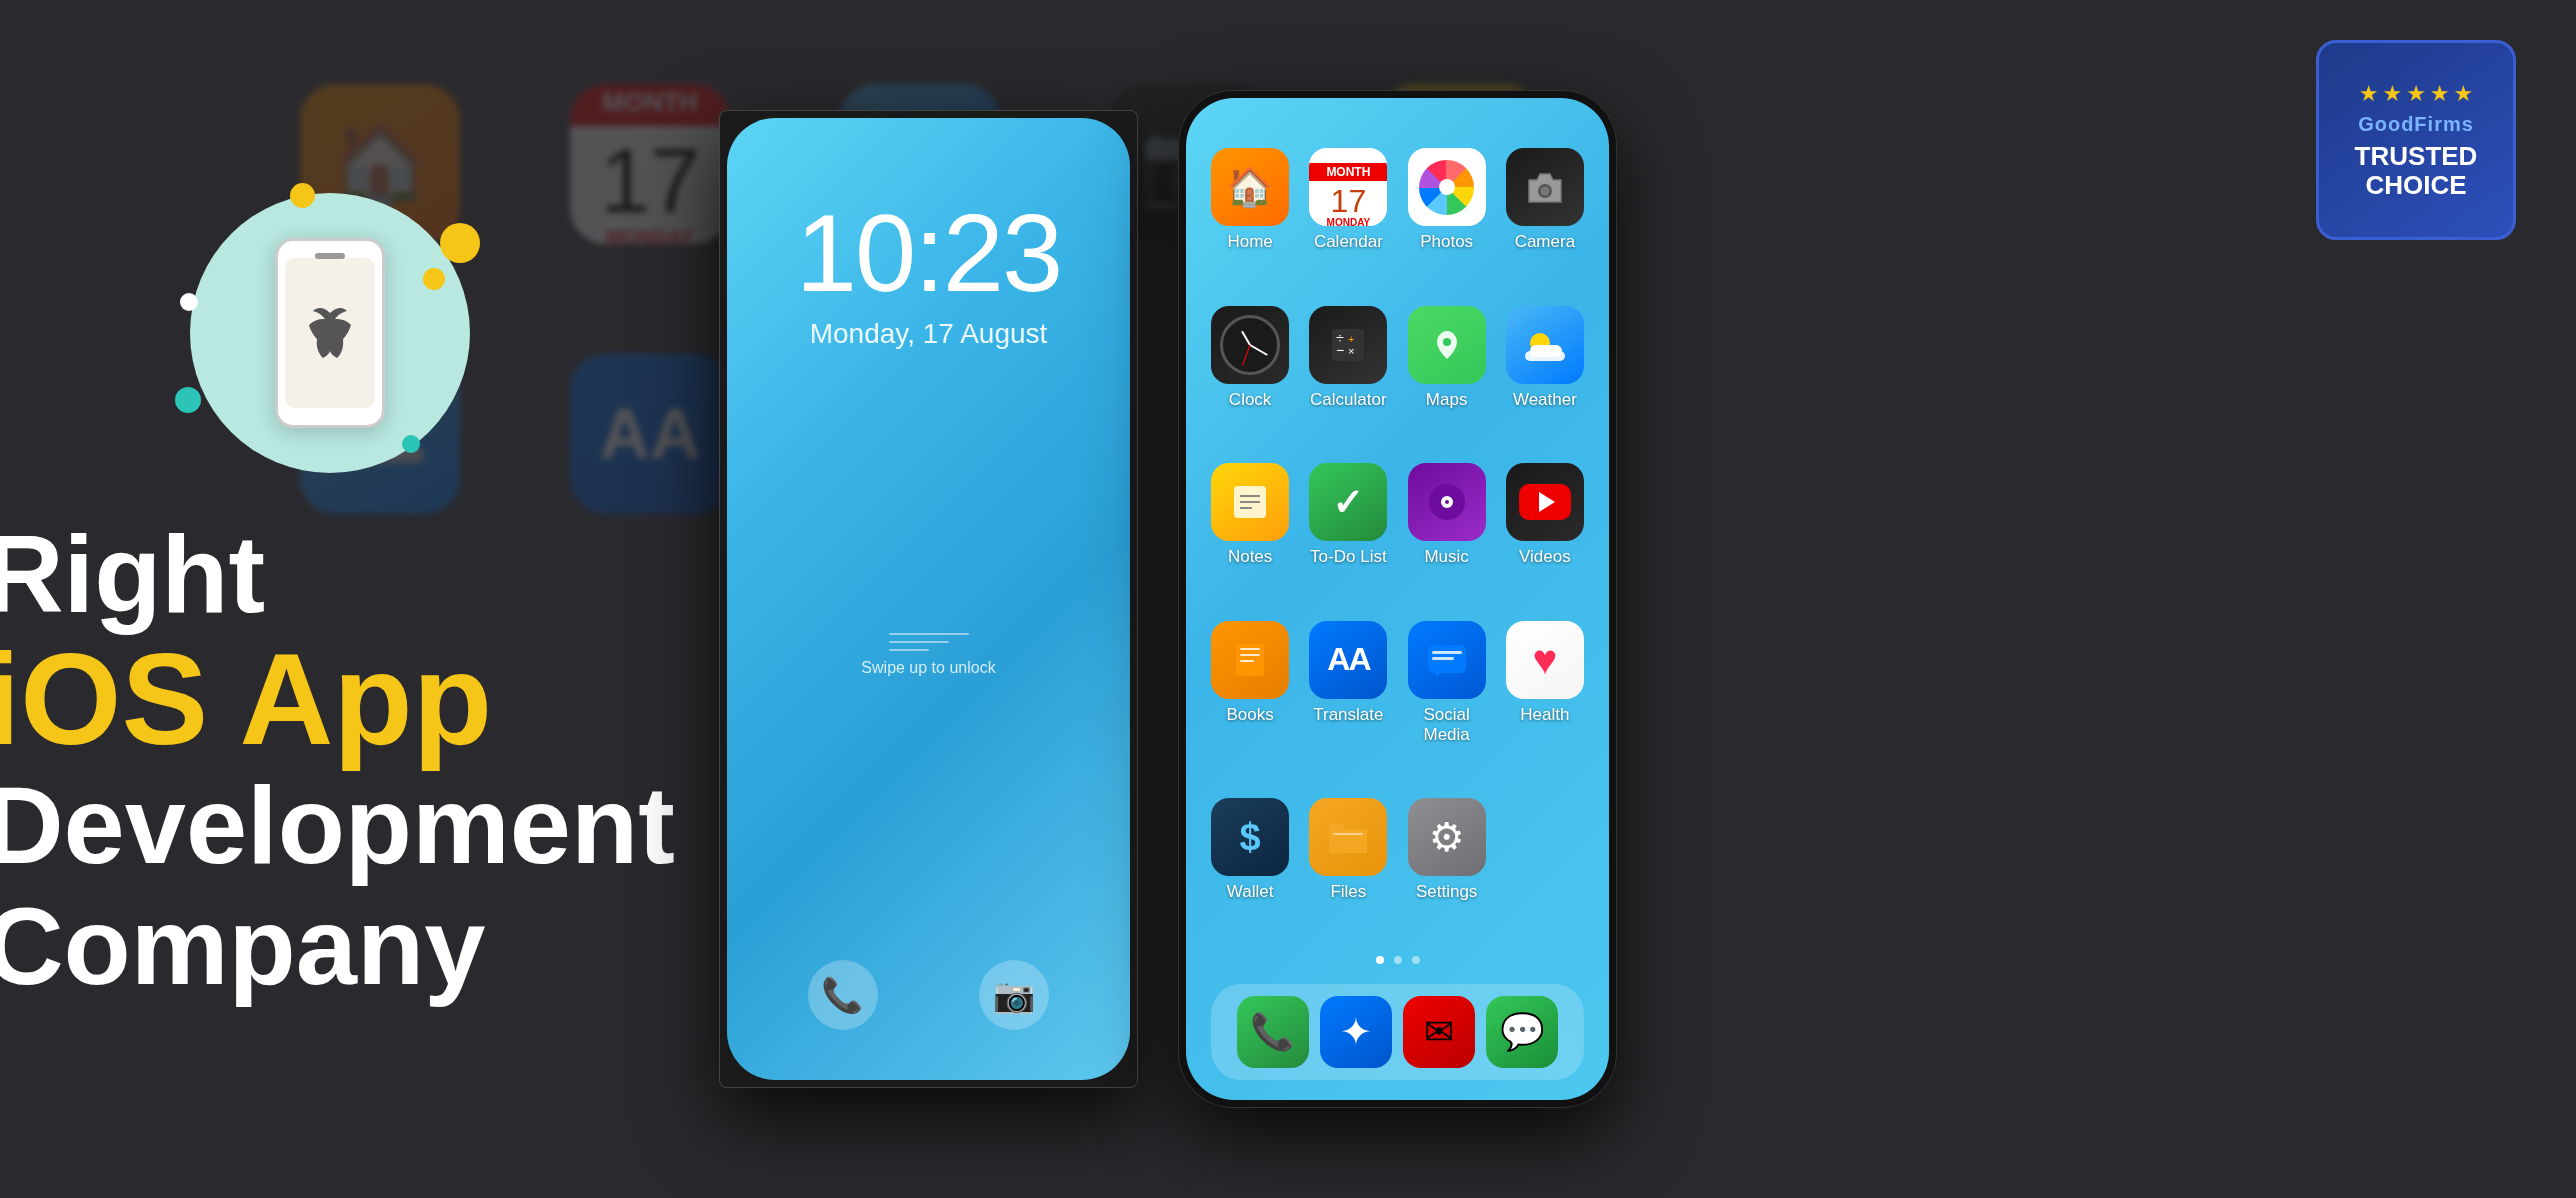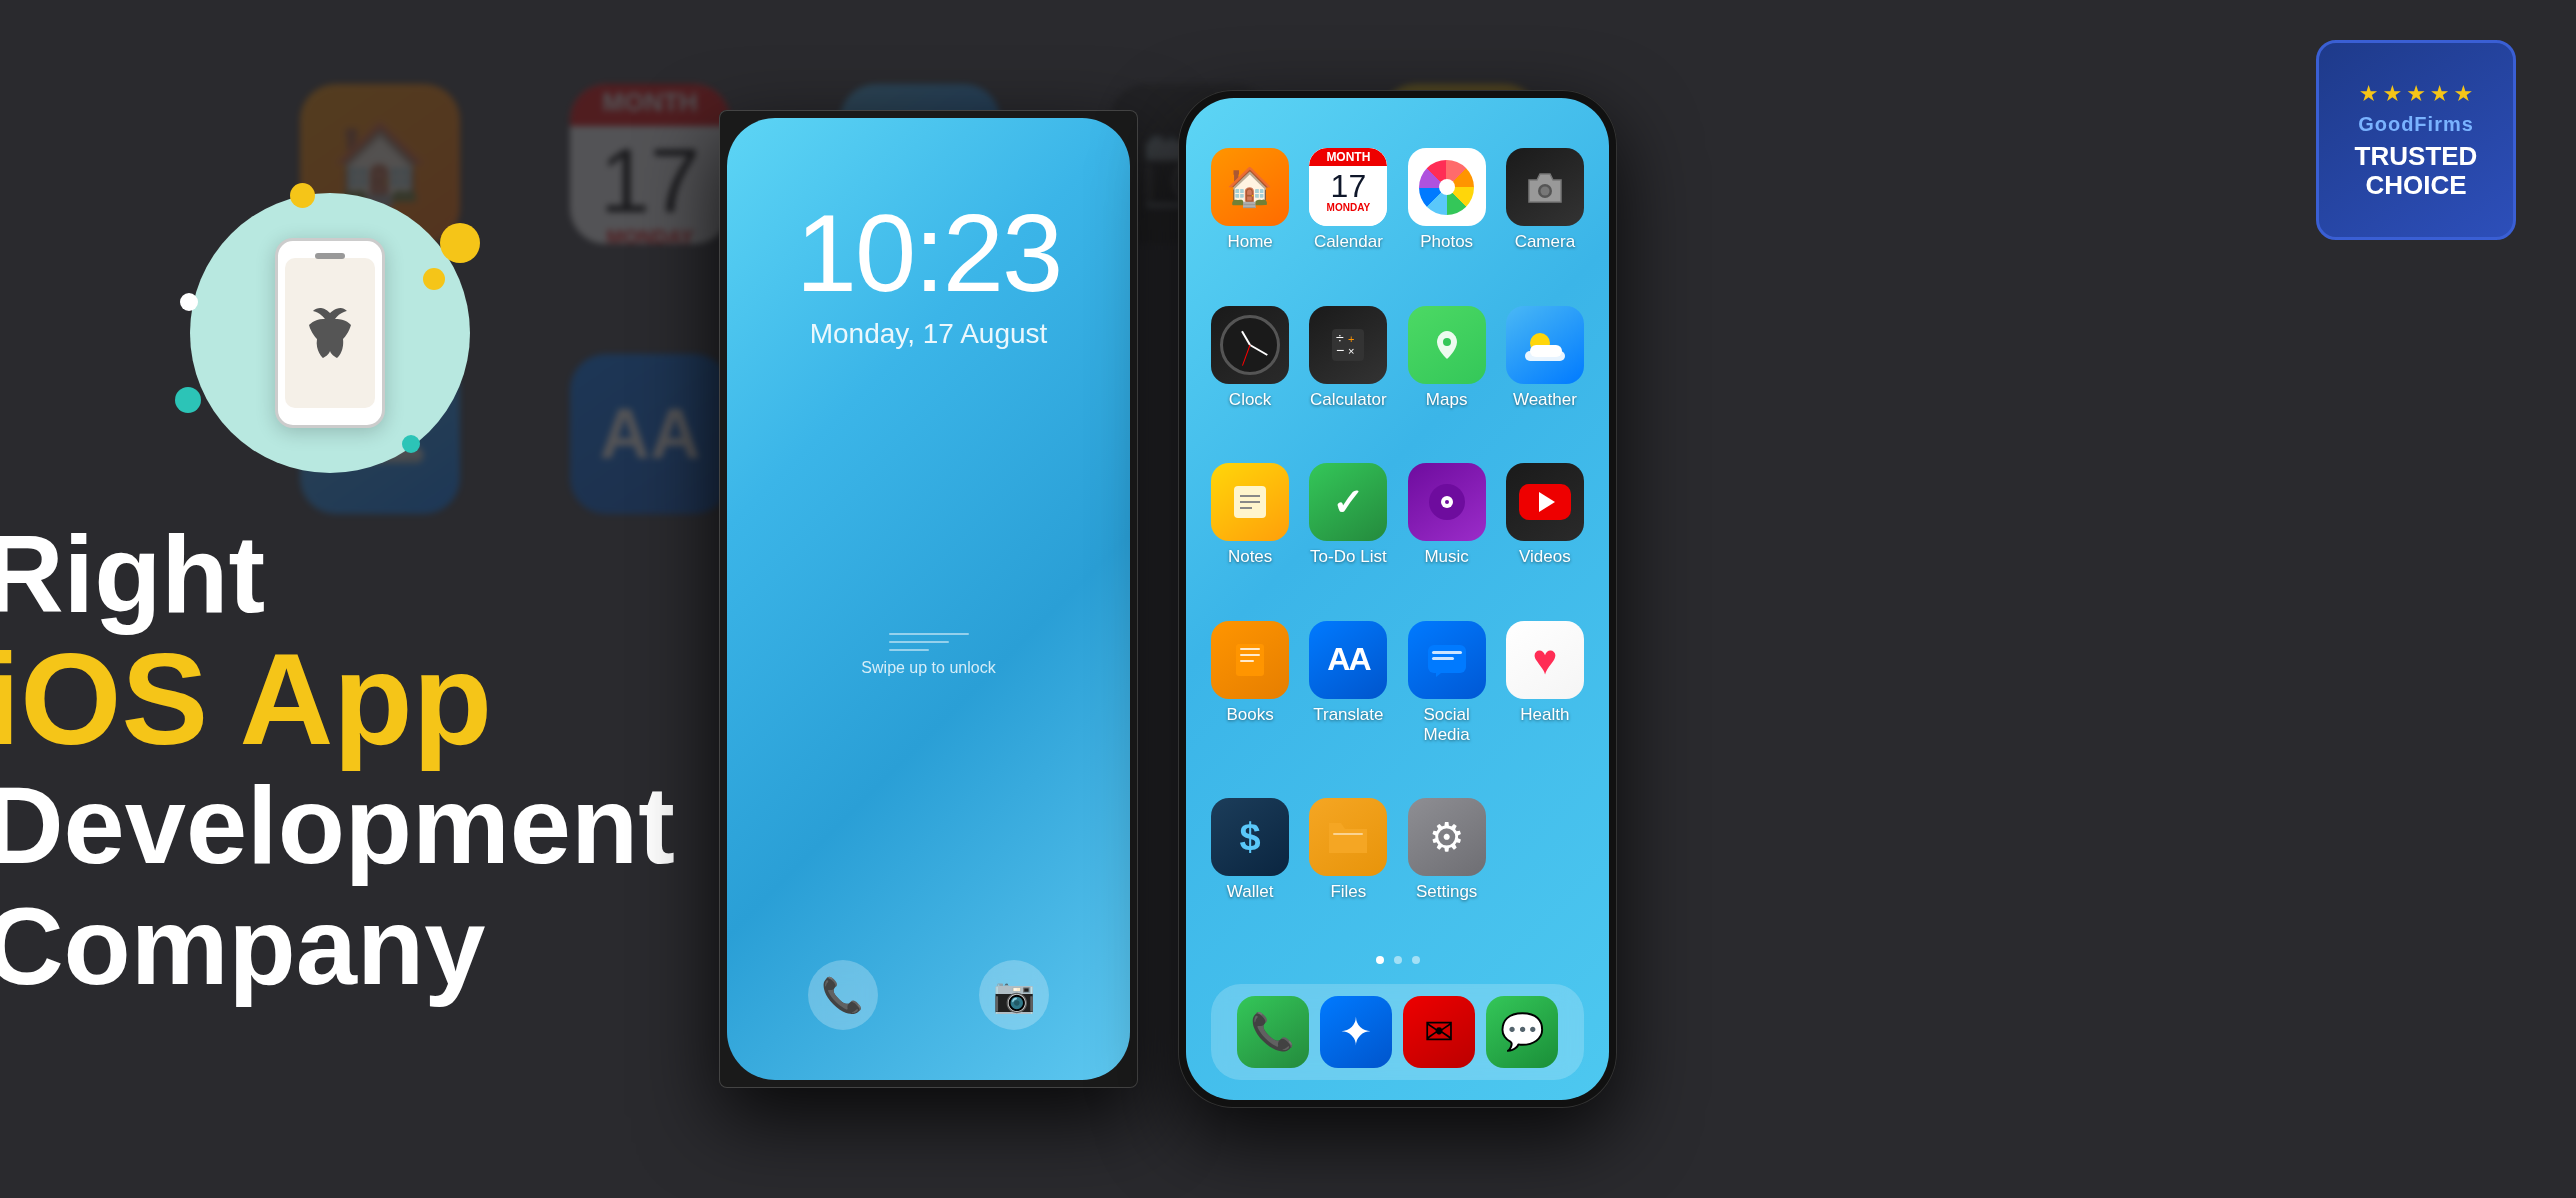--- a/index.html
+++ b/index.html
@@ -355,25 +355,26 @@
       overflow: hidden;
     }
     .calendar-header {
       background: #e00;
       width: 100%;
       text-align: center;
       color: #fff;
       font-size: 12px;
       font-weight: 600;
       padding: 2px 0;
+      margin-top: 15px;
     }
     .calendar-day {
       font-size: 32px;
       font-weight: 300;
-      color: #0f172a;
+      color: #c2410c;
       line-height: 1;
       margin-top: 4px;
     }
     .calendar-dayname {
       font-size: 10px;
       color: #e00;
       font-weight: 600;
     }
 
     

